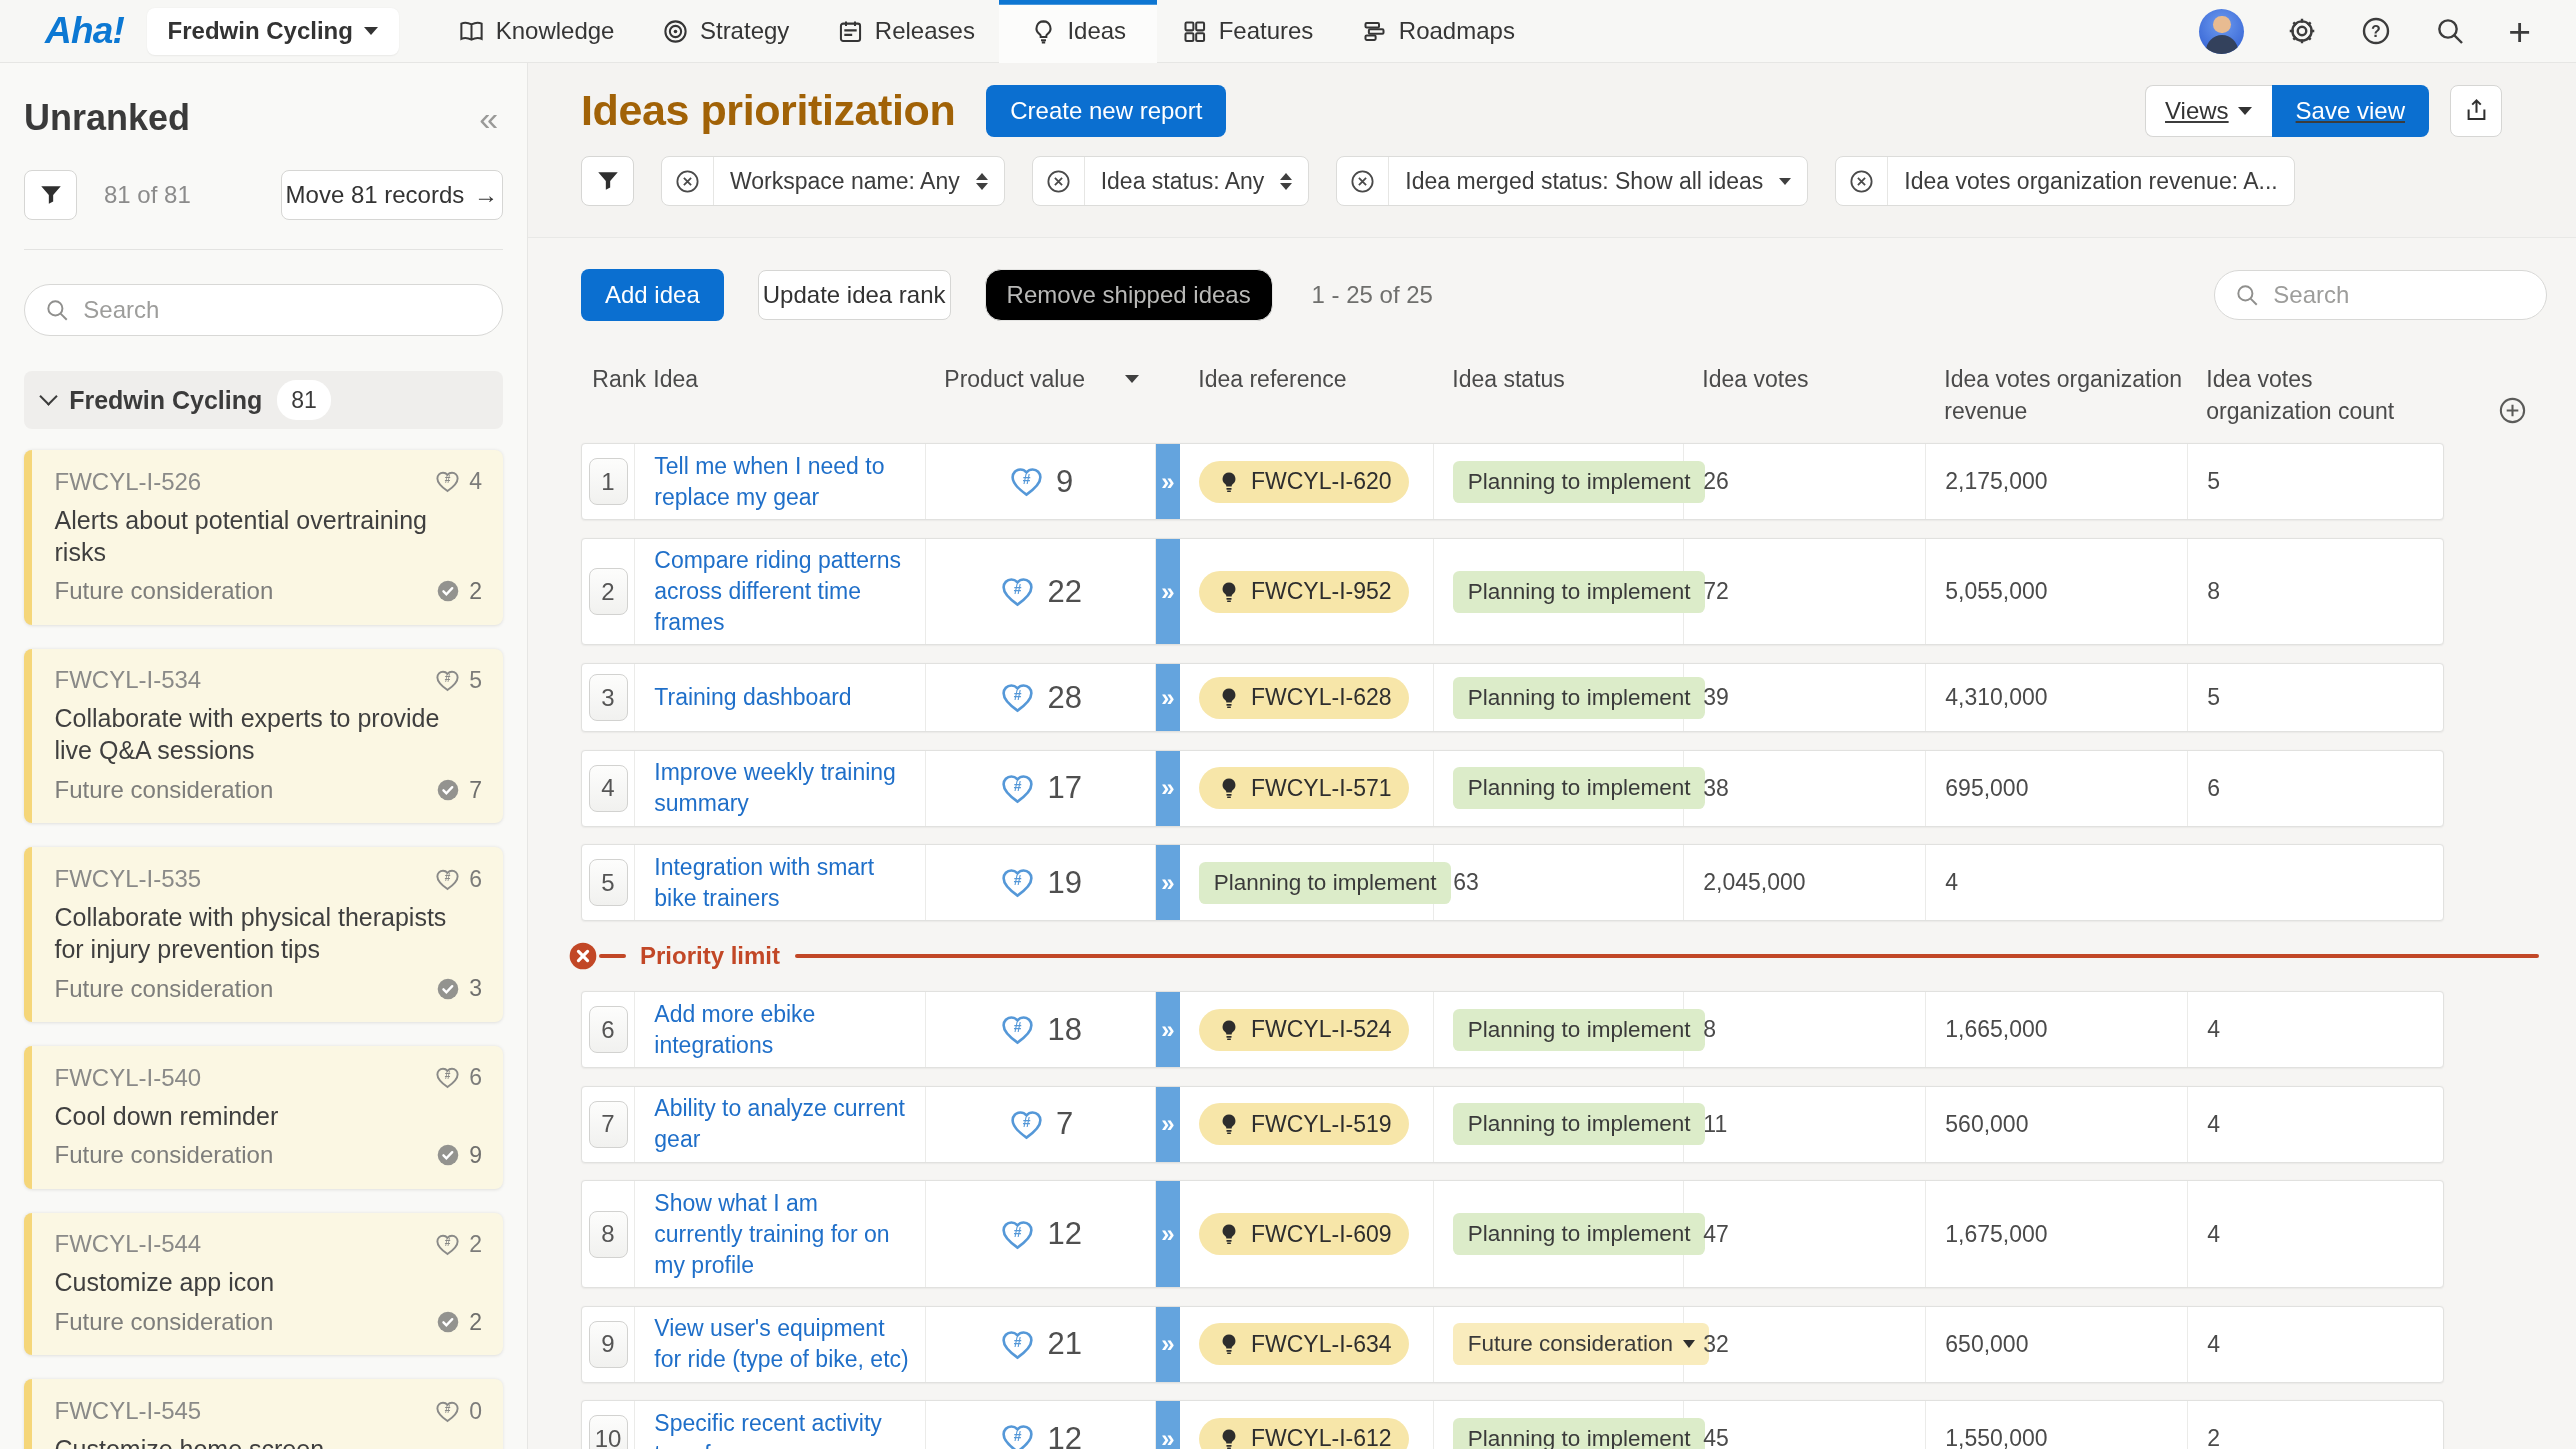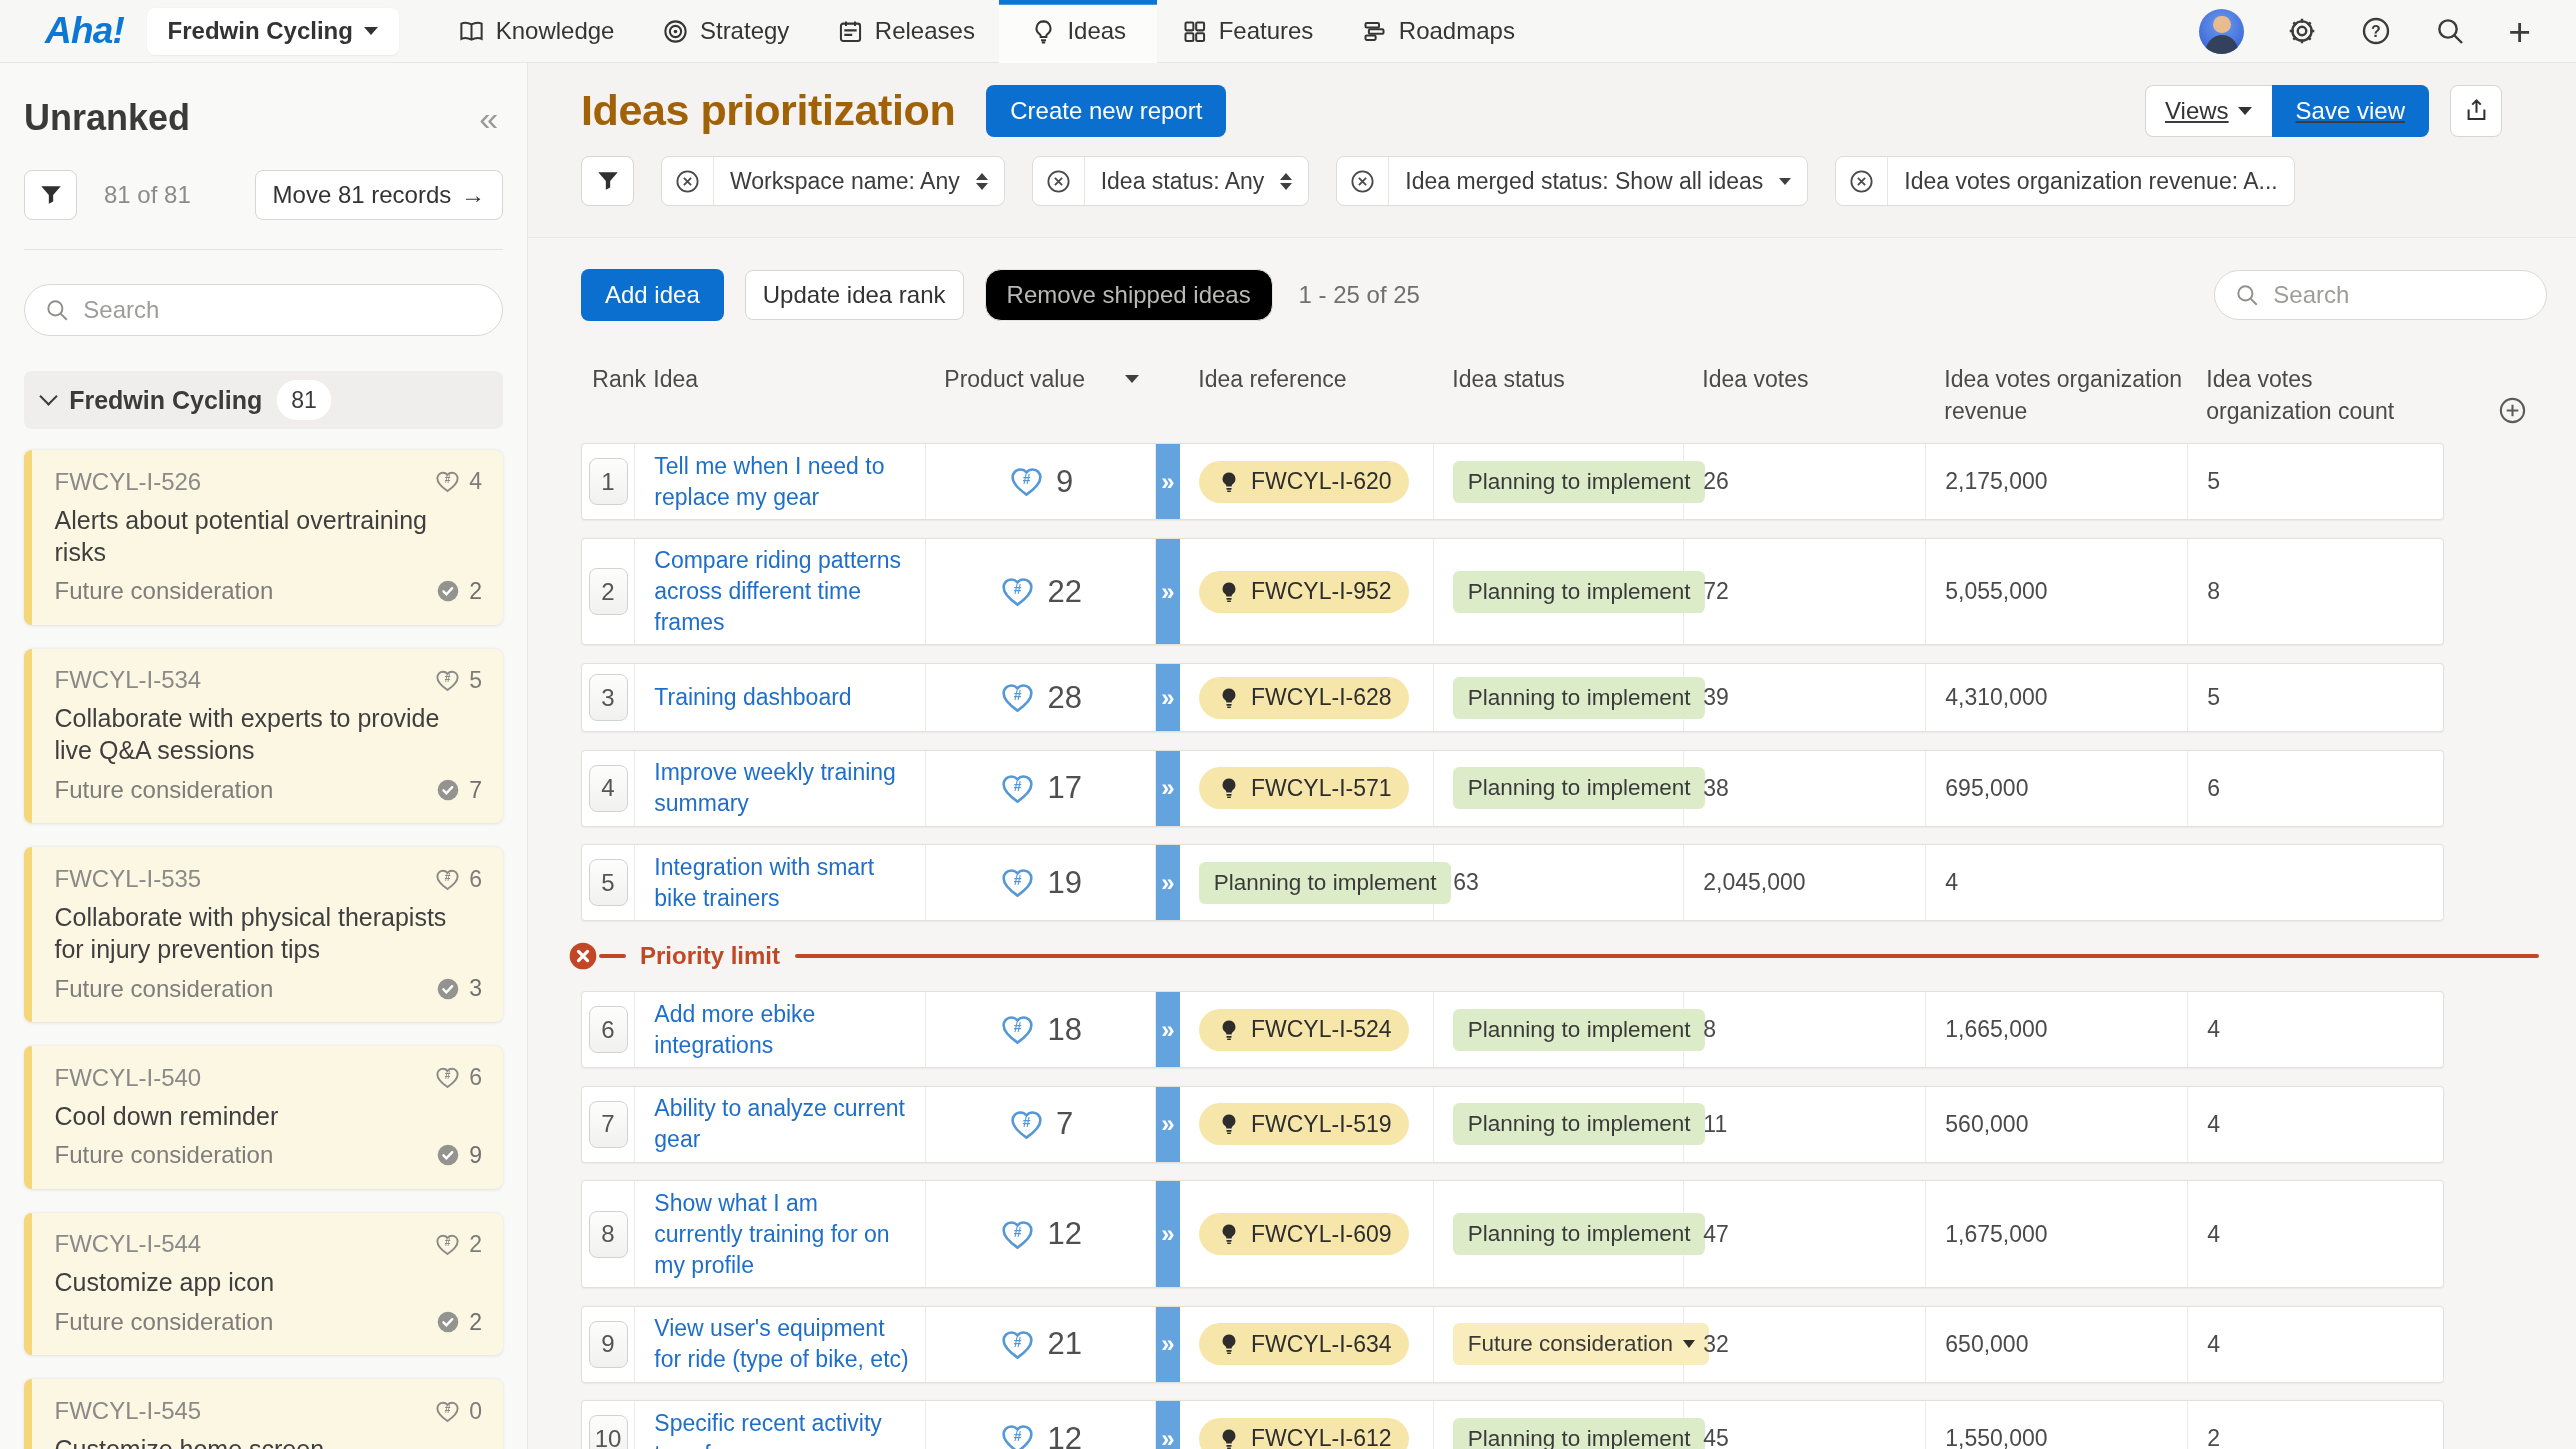--- a/index.html
+++ b/index.html
@@ -38,21 +38,21 @@
   .sidebar { width:528px; background:#f9f9f7; border-right:0.8px solid #e6e6e4;
     padding:0 24px; position:relative; overflow:hidden; flex:none; }
   .sb-title-row { display:flex; align-items:center; margin-top:34px; }
   .sb-title { font-size:36px; font-weight:600; color:#3a3a3a; }
   .sb-collapse { margin-left:auto; font-size:34px; color:#9a9a98; cursor:pointer; margin-right:4.8px; }
   .sb-controls { display:flex; align-items:center; margin-top:31px; }
   .icon-btn { background:#fff; border:0.8px solid #d6d6d4; border-radius:8px;
     width:53px; height:50px; display:flex; align-items:center; justify-content:center; cursor:pointer; }
   .sb-count { margin-left:27px; font-size:24px; color:#8b8b8b; }
   .btn-secondary { background:#fff; border:0.8px solid #d6d6d4; border-radius:8px; height:50px;
-    font-size:24px; color:#333; display:flex; align-items:center; padding:0 17px; cursor:pointer; gap:9.7px; }
+    font-size:24px; color:#333; display:flex; align-items:center; padding:0 4px; cursor:pointer; gap:9.7px; }
   .sb-move { margin-left:auto; }
   .sb-divider { border-top:0.8px solid #e3e3e1; margin-top:29px; }
   .search-box { display:flex; align-items:center; gap:13px; background:#fff;
     border:0.8px solid #d8d8d6; border-radius:27px; height:52px; padding:0 19.3px; margin-top:34px; }
   .search-box input { border:none; outline:none; font-size:24px; color:#333; flex:1;
     font-family:"Liberation Sans", sans-serif; background:transparent; }
   .search-box input::placeholder { color:#9d9d9b; }
   .sb-group { margin-top:35px; background:#efeeec; border-radius:8px; height:58px;
     display:flex; align-items:center; padding:0 17.7px; gap:14.5px; cursor:pointer; }
   .chev { width:13px; height:13px; border-right:2.4px solid #3b3b3b; border-bottom:2.4px solid #3b3b3b;
@@ -95,21 +95,21 @@
     border-right:0.8px solid #e6e6e4; color:#4a4a4a; }
   .chip-label { font-size:23px; color:#3c3c3c; padding:0 16px; white-space:nowrap; }
   .chip-ctrl { margin-right:16px; display:flex; flex-direction:column; gap:3.2px; align-items:center; }
   .tri-up { width:0; height:0; border-left:6.4px solid transparent; border-right:6.4px solid transparent;
     border-bottom:7.2px solid #3f3f3f; }
   .tri-down { width:0; height:0; border-left:6.4px solid transparent; border-right:6.4px solid transparent;
     border-top:7.2px solid #3f3f3f; }
 
   .panel { background:#f6f5f3; border-top:0.8px solid #e8e8e6; margin:31px -29px 0 -53px;
     padding:31px 29px 0 53px; flex:1; overflow:hidden; }
-  .toolbar { display:flex; align-items:center; gap:21px; }
+  .toolbar { display:flex; align-items:center; gap:34px; }
   .btn-disabled { background:#000000; border:0.8px solid #e4e4e2; color:#b9b9b7;
     border-radius:16px; height:52px; font-size:24px; display:flex; align-items:center;
     padding:0 21px; cursor:default; }
   .range-label { font-size:24px; color:#6f6f6d; margin-left:4.8px; }
   .toolbar .search-box { margin:0 0 0 auto; width:333px; height:50px; }
 
   .thead { --cols:53px 291px 230px 24px 254px 250px 242px 262px 256px;
     display:grid; grid-template-columns:var(--cols); margin-top:37px; width:1863px;
     position:relative; align-items:start; }
   .th { font-size:23px; color:#4a4a4a; padding:4.8px 0 4.8px 19.3px; white-space:nowrap; line-height:32px; }

